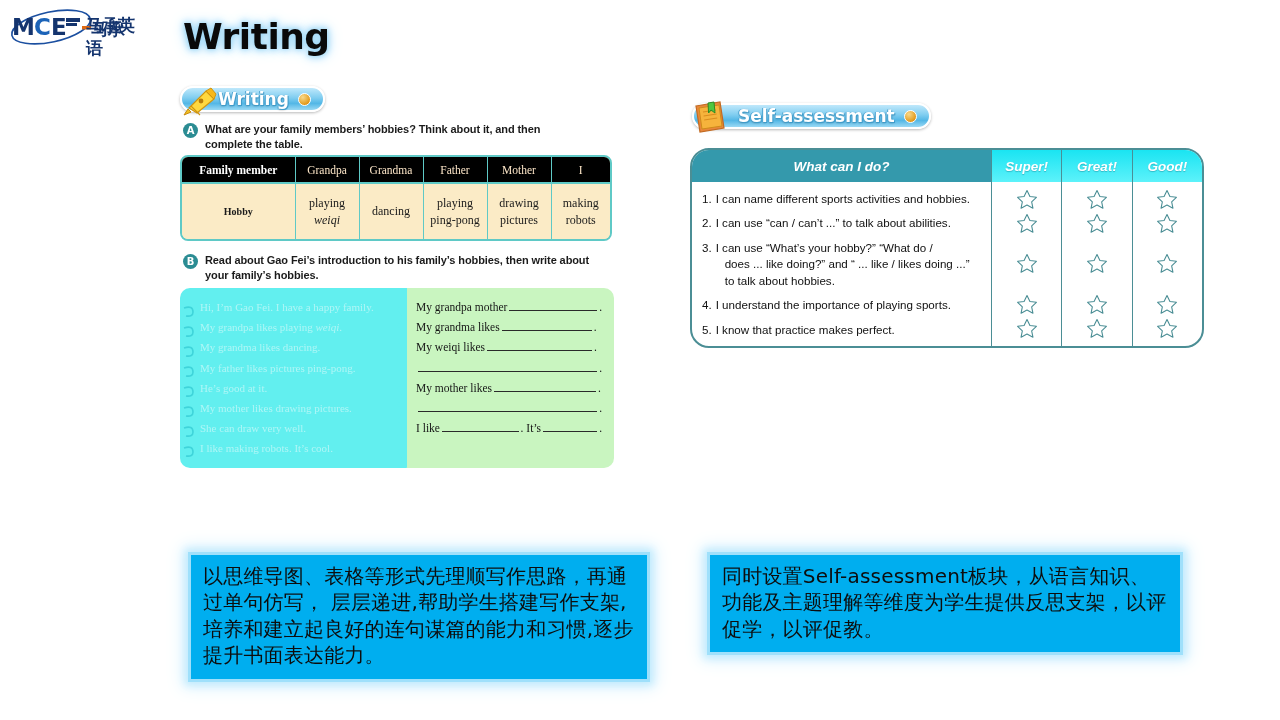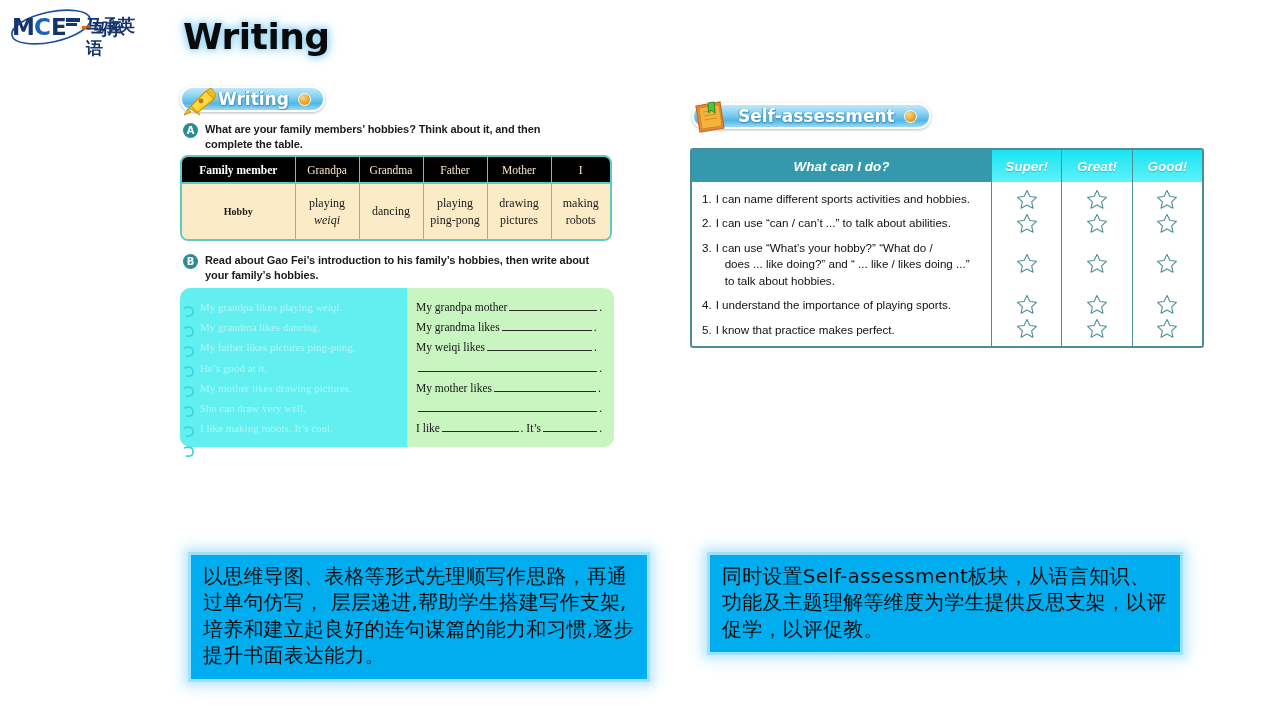--- a/index.html
+++ b/index.html
@@ -127,21 +127,21 @@
   .panel-green .blank {
     display: inline-block;
     border-bottom: 1px solid #2a2a2a;
     height: 12px; margin: 0 2px;
   }
 
   
   .sa-table {
     position: absolute; left: 690px; top: 148px;
     width: 514px;
-    border: 2px solid #4b8e95; border-radius: 3px;
+    border: 2px solid #4b8e95; border-radius: 19px;
     overflow: hidden; background: #fff;
   }
   .sa-head { display: flex; height: 32px; }
   .sa-head .h-main {
     flex: 0 0 300px; background: #3499ac;
     display: flex; align-items: center; justify-content: center;
     color: #fff; font-style: italic; font-weight: bold; font-size: 13.5px;
     border-right: 1px solid #4b8e95;
   }
   .sa-head .h-lvl {
@@ -274,20 +274,21 @@
           <path d="M2 26 q9 -3 9 4 q0 5 -7 4"></path>
           <path d="M2 46 q9 -3 9 4 q0 5 -7 4"></path>
           <path d="M2 66 q9 -3 9 4 q0 5 -7 4"></path>
           <path d="M2 86 q9 -3 9 4 q0 5 -7 4"></path>
           <path d="M2 106 q9 -3 9 4 q0 5 -7 4"></path>
           <path d="M2 126 q9 -3 9 4 q0 5 -7 4"></path>
           <path d="M2 146 q9 -3 9 4 q0 5 -7 4"></path>
         </g>
       </svg>
       <div id="model-lines">
+          <div class="line">Hi, I’m Gao Fei. I have a happy family.</div>
           <div class="line">My grandpa likes playing <span class="it">weiqi</span>.</div>
           <div class="line">My grandma likes dancing.</div>
           <div class="line">My father likes pictures ping-pong.</div>
           <div class="line">He’s good at it.</div>
           <div class="line">My mother likes drawing pictures.</div>
           <div class="line">She can draw very well.</div>
           <div class="line">I like making robots. It’s cool.</div>
         </div>
       <svg class="scallop" width="10" height="182" viewBox="0 0 10 182" preserveAspectRatio="none">
         <path d="M0 0 H10 V182 H0 Q9 174 0 166 Q9 158 0 150 Q9 142 0 134 Q9 126 0 118 Q9 110 0 102 Q9 94 0 86 Q9 78 0 70 Q9 62 0 54 Q9 46 0 38 Q9 30 0 22 Q9 14 0 6 Z" fill="#62efef"></path>

